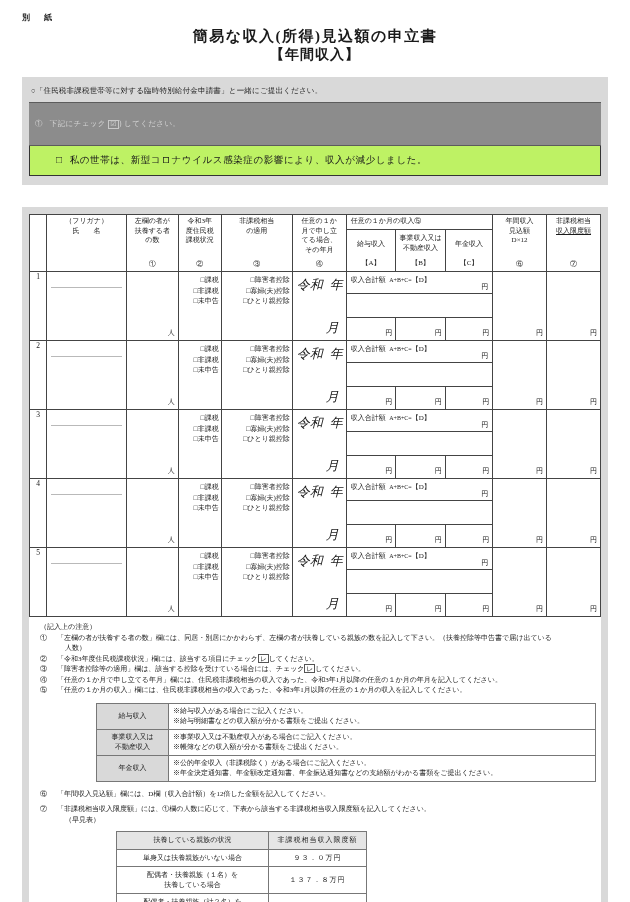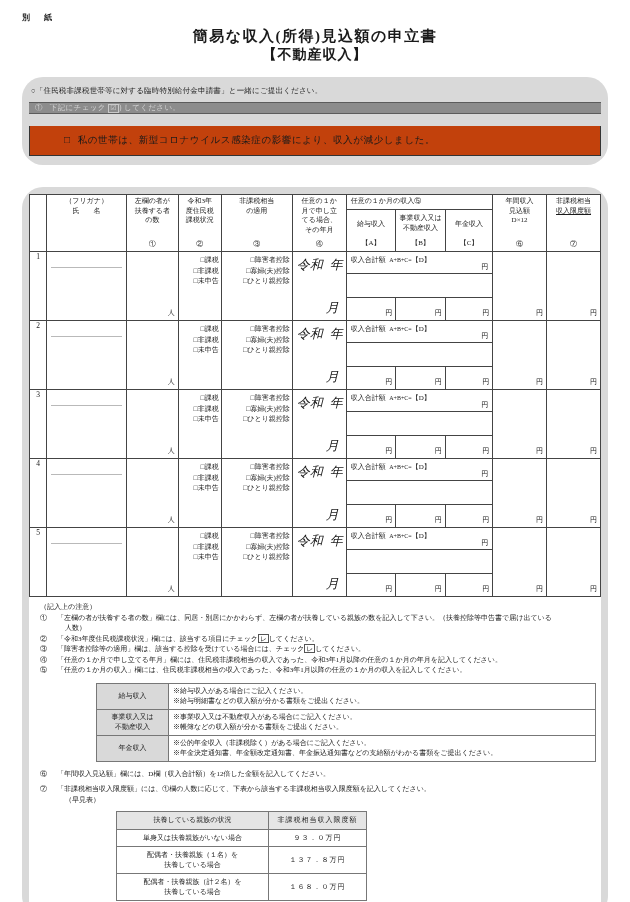--- a/index.html
+++ b/index.html
@@ -21,46 +21,44 @@
   }
   .title-wrap { padding-top:26px; text-align:center; }
   .title-main { font-size:15px; font-weight:bold; letter-spacing:1.5px; line-height:1.35; }
   .title-sub  { font-size:14px; font-weight:bold; letter-spacing:1px; line-height:1.35; }
 
   
   .panel {
     margin:12px 22px 0 22px;
     background:#d9d9d9;
     padding:7px 7px 9px 7px;
-    border-radius:21px;
   }
   .panel-lead { font-size:7.5px; line-height:1.5; padding:1px 2px 6px 2px; letter-spacing:.2px; }
 
   .secbar {
     background:#8c8c8c;
     color:#d4d4d4;
     font-size:7.5px;
-    padding:0 6px;
+    padding:16px 6px;
     letter-spacing:.4px;
     border-top:1px solid #5c5c5c;
     border-bottom:1px solid #5c5c5c;
   }
   .secbar .cbx {
     display:inline-block; border:1px solid #c9c9c9;
     padding:0 1px; line-height:1; font-size:7px;
   }
 
   .declare {
-    background:#c2410c;
+    background:#bef264;
     border:1px solid #333;
     border-top:none;
     font-size:9.5px;
-    padding:8px 6px 8px 34px;
+    padding:8px 6px 8px 26px;
     letter-spacing:.6px;
-    margin-top:12px;
   }
   .declare .box { font-size:10px; margin-right:4px; }
 
   .panel-gap { height:10px; }
 
   
   .mtbl-wrap { background:#fff; }
   table.mtbl {
     width:100%;
     border-collapse:collapse;
@@ -173,21 +171,21 @@
 </style>
 </head>
 <body>
 
 <div class="page">
 
   <div class="besshi">別　紙</div>
 
   <div class="title-wrap">
     <div class="title-main">簡易な収入(所得)見込額の申立書</div>
-    <div class="title-sub">【不動産収入】</div>
+    <div class="title-sub">【年間収入】</div>
   </div>
 
   <div class="panel">
     <div class="panel-lead">○「住民税非課税世帯等に対する臨時特別給付金申請書」と一緒にご提出ください。</div>
 
     <div class="secbar">
       <span>①</span>
       &nbsp;&nbsp;<span>下記にチェック</span>
       <span class="cbx">☑</span><span>) してください。</span>
     </div>

